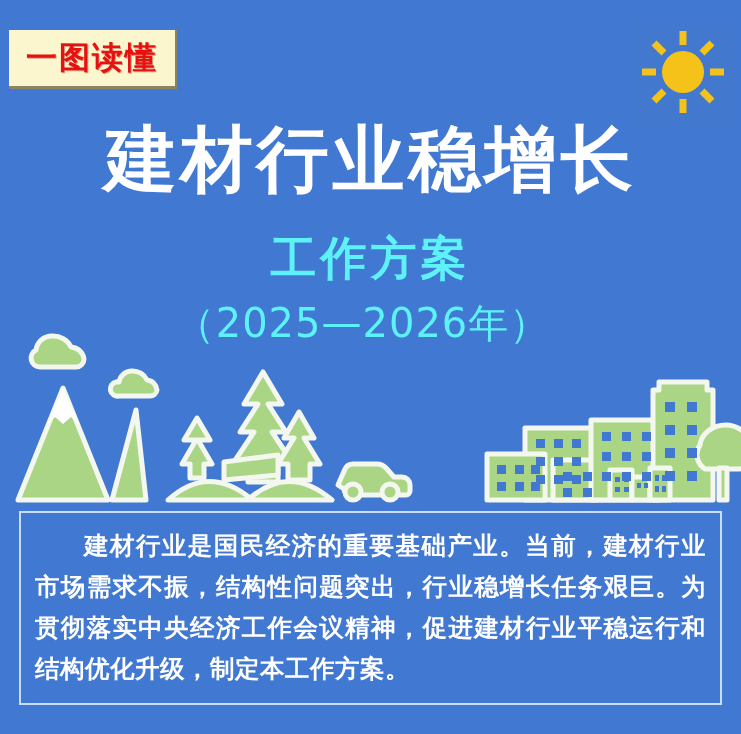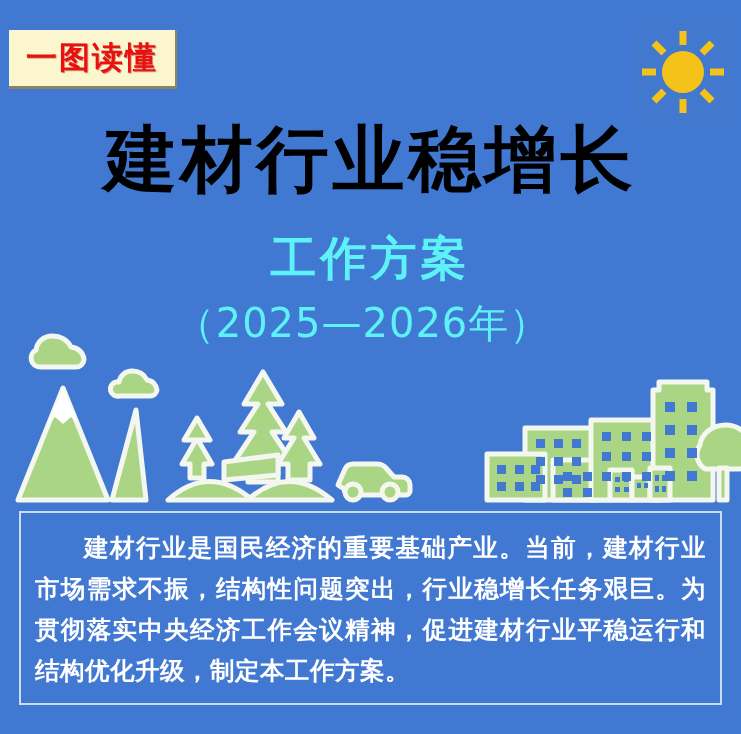--- a/index.html
+++ b/index.html
@@ -52,21 +52,21 @@
   }
   .sun-box svg { display: block; width: 100%; height: 100%; }
 
   
   .title-main {
     position: absolute;
     left: 0;
     top: 122px;
     width: 741px;
     text-align: center;
-    color: #000000;
+    color: #ffffff;
     font-size: 72px;
     font-weight: bold;
     letter-spacing: 4px;
     line-height: 1.05;
     font-family: "DejaVu Sans", "Liberation Sans", sans-serif;
     white-space: nowrap;
   }
   .title-sub {
     position: absolute;
     left: 0;
@@ -116,21 +116,21 @@
     background: transparent;
     padding: 14px 14px 10px 14px;
   }
   .body-text {
     color: #ffffff;
     font-size: 24.5px;
     font-weight: bold;
     line-height: 41px;
     text-indent: 2em;
     letter-spacing: 0.5px;
-    font-family: Liberation Serif, serif;
+    font-family: Liberation Mono, monospace;
     margin: 0;
     text-align: justify;
     text-justify: inter-ideograph;
   }
 </style>
 </head>
 <body>
 
 <div id="poster">
 

